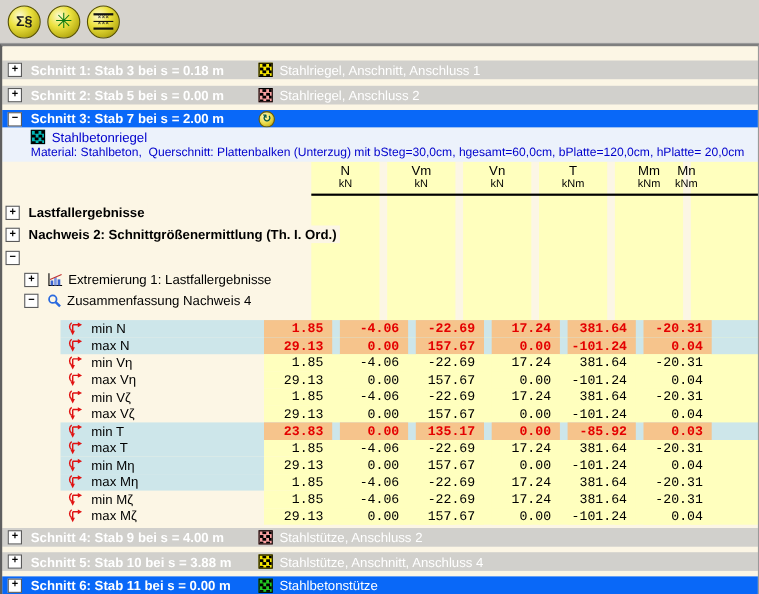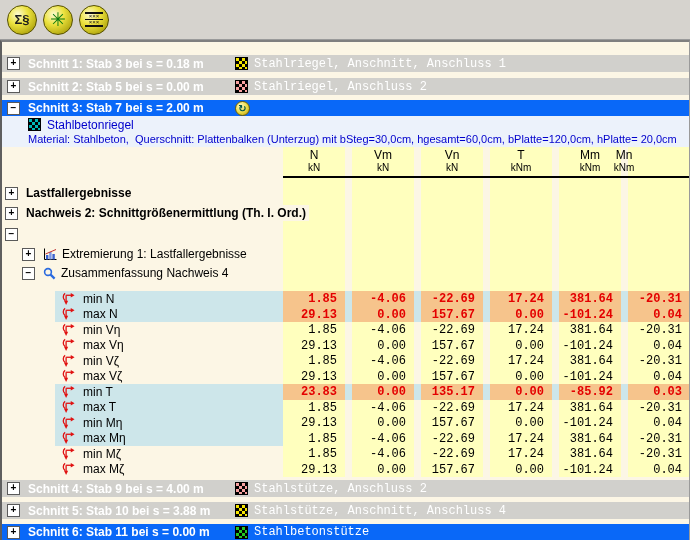--- a/index.html
+++ b/index.html
@@ -24,21 +24,21 @@
   
   .bar{position:absolute;left:2px;width:687px;height:17px;display:flex;align-items:center;
        font-size:12px;font-weight:bold;color:#fff;cursor:pointer;}
   .bar.gray{background:#d1d0cc;}
   .bar.blue{background:#0968f8;}
   .exp{width:11px;height:11px;background:#fff;border:1px solid #5a5a5a;flex:none;
        font:bold 10px/9px "Liberation Sans",sans-serif;text-align:center;color:#000;}
   .bar .exp{margin:0 8px 0 5px;}
   .btitle{white-space:pre;}
   .bicon{position:absolute;left:233px;top:2px;}
-  .desc{position:absolute;left:252px;font-weight:normal;color:#fff;white-space:pre;font-family:Liberation Mono, monospace;}
+  .desc{position:absolute;left:252px;font-weight:normal;color:#fff;white-space:pre;}
   .chk{width:13px;height:13px;box-sizing:border-box;border:1px solid #000;display:inline-block;flex:none;
        background-color:var(--c);
        background-image:conic-gradient(#000 0 25%,transparent 0 50%,#000 0 75%,transparent 0);
        background-size:6px 6px;}
   .ref{position:absolute;left:233px;top:1px;width:15px;height:15px;border-radius:50%;box-sizing:border-box;
        background:radial-gradient(circle at 35% 30%,#fff8c0,#e8d840 55%,#a89010);
        border:1px solid #6d5e00;color:#054;font:bold 10px/13px "DejaVu Sans",sans-serif;text-align:center;}
   
   .memberarea{position:absolute;left:2px;top:76px;width:687px;height:31px;background:#ecf2fb;z-index:2;}
   .memberrow{position:absolute;left:26px;top:1px;height:15px;display:flex;align-items:center;}
@@ -58,21 +58,21 @@
   .titem .ticon{margin-right:5px;flex:none;display:inline-flex;}
   .titem .lbl{background:#fcf6e5;padding:1px 3px 1px 0;white-space:pre;}
   .b{font-weight:bold;}
   
   .drow{position:absolute;left:0;width:690px;height:15.5px;display:flex;z-index:2;
         font:12px "Liberation Mono","DejaVu Sans Mono",monospace;cursor:default;}
   .rpad{width:55px;flex:none;}
   .rbody{flex:1;display:flex;}
   .drow.hl .rbody{background:#cde6ea;}
   .drow.bl .rlab{background:#cde6ea;}
-  .rlab{width:228px;flex:none;display:flex;align-items:center;box-sizing:border-box;padding-left:5px;
+  .rlab{width:185px;flex:none;display:flex;align-items:center;box-sizing:border-box;padding-left:5px;
         font:12px "Liberation Sans",sans-serif;color:#000;}
   .ax{margin-right:8px;flex:none;}
   .cell{width:62px;flex:none;background:#ffffbe;text-align:right;box-sizing:border-box;
         padding:1px 8px 0 0;color:#000;}
   .cell + .cell{margin-left:7px;}
   .drow.hl .cell{background:#f6c48c;color:#e40000;font-weight:bold;}
 </style>
 </head>
 <body>
 

